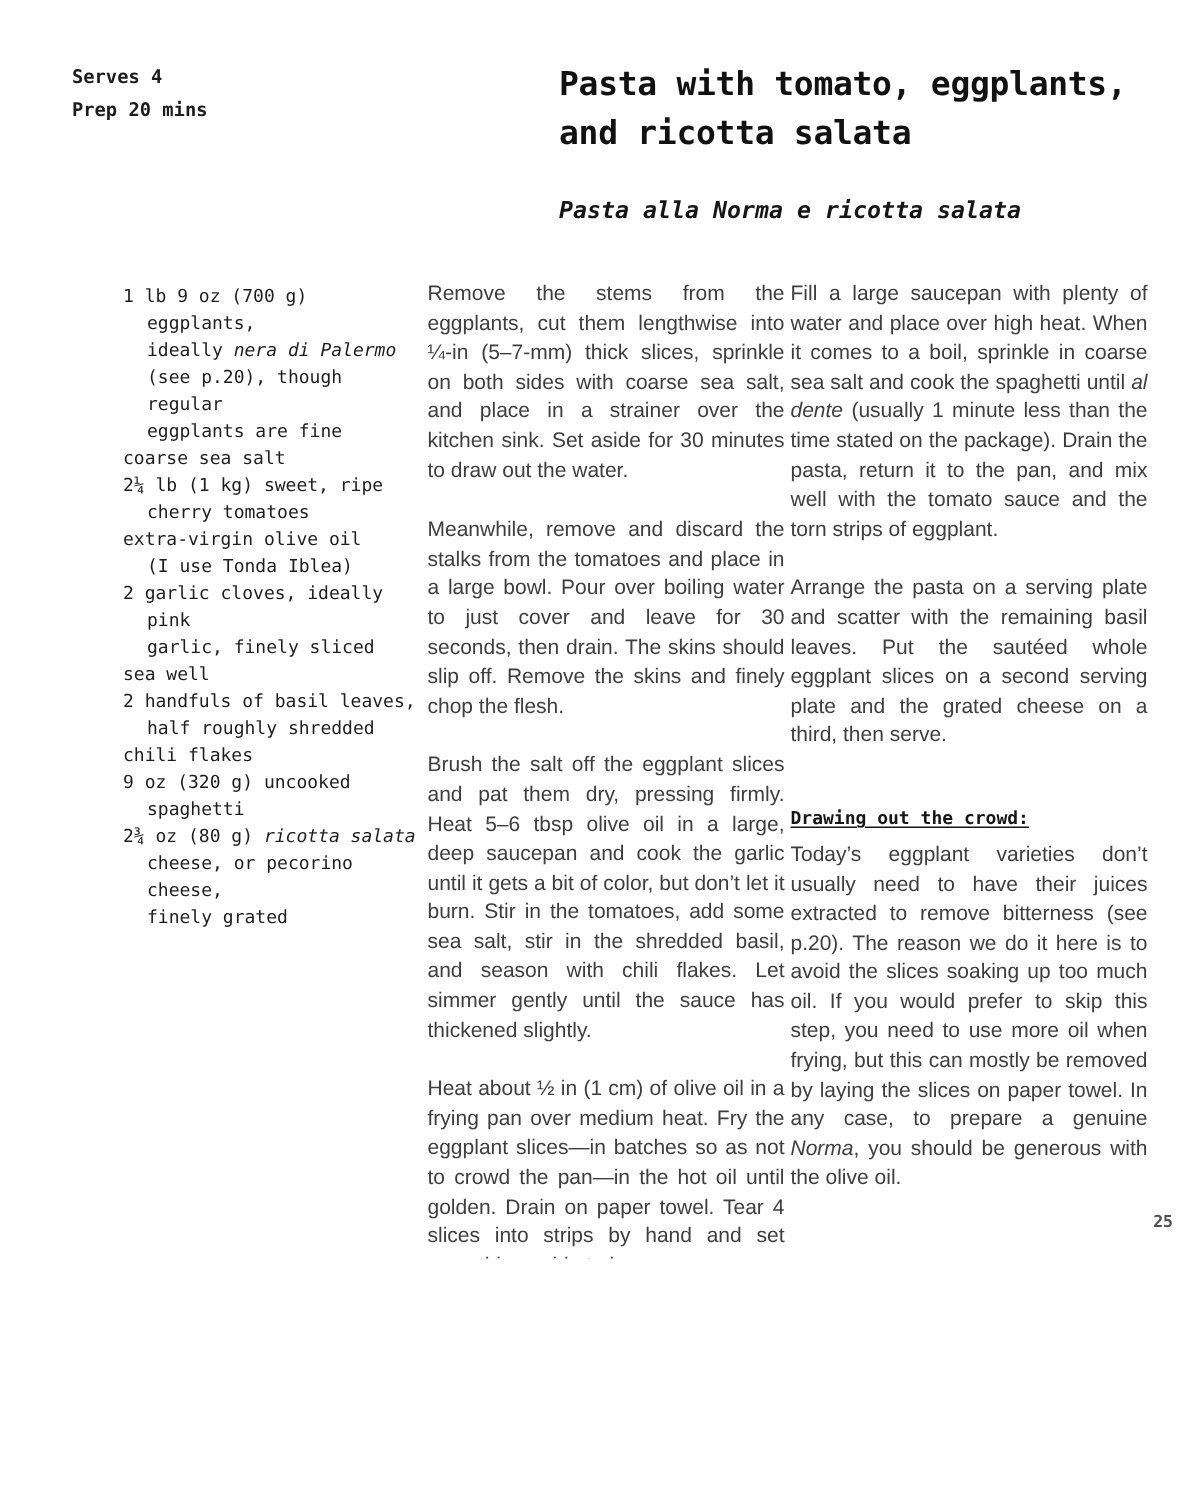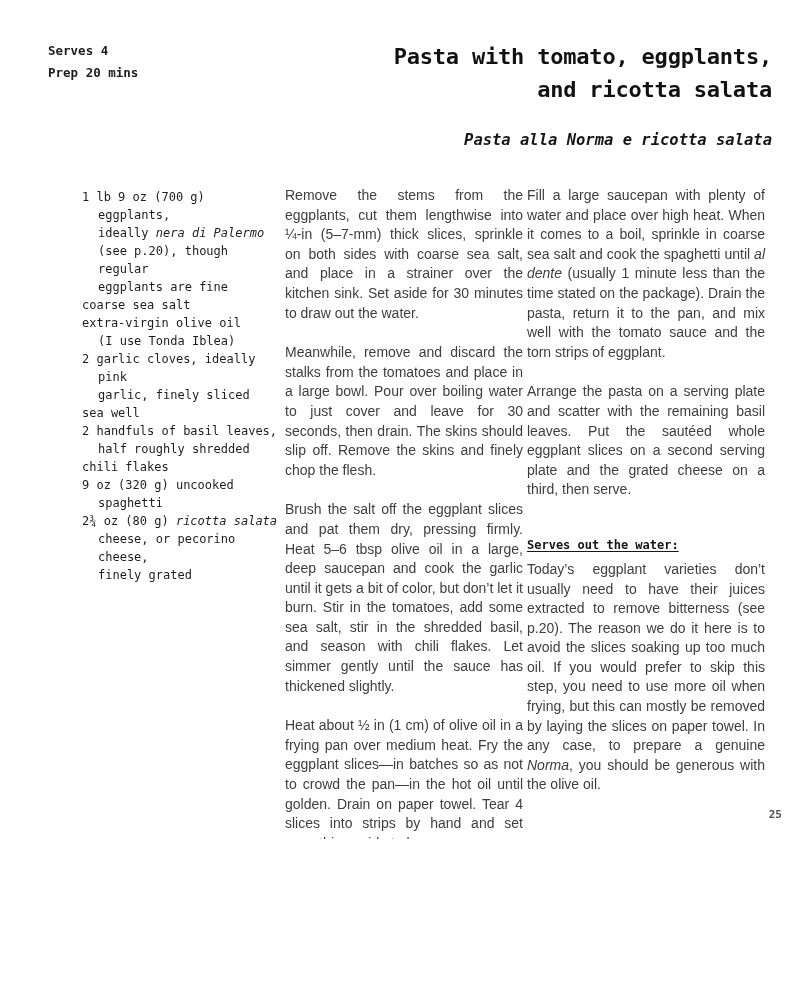--- a/index.html
+++ b/index.html
@@ -15,22 +15,22 @@
   }
   
   .meta {
     position: absolute; left: 48px; top: 40px;
     font-family: "DejaVu Sans Mono", monospace;
     font-size: 12.5px; line-height: 22px; font-weight: 700;
     color: #1c1c1c;
   }
   
   .title-block {
-    position: absolute; top: 40px; right: 30px;
-    text-align: right;
+    position: absolute; top: 40px; right: 51px;
+    text-align: left;
   }
   .title {
     margin: 0;
     font-family: "DejaVu Sans Mono", monospace;
     font-weight: 700; font-size: 22px; line-height: 33px;
     color: #111111; letter-spacing: -0.2px;
   }
   .title .tl { display: block; }
   .subtitle {
     margin-top: 24px;
@@ -97,20 +97,22 @@
     </h1>
     <div class="subtitle">Pasta alla Norma e ricotta salata</div>
   </div>
 
   <div class="ingredients">
       <div class="ing-item"><span>1 lb 9 oz (700 g) eggplants,
 ideally </span><span class="it">nera di Palermo</span><span>
 (see p.20), though regular
 eggplants are fine</span></div>
       <div class="ing-item"><span>coarse sea salt</span></div>
+      <div class="ing-item"><span>2¼ lb (1 kg) sweet, ripe
+cherry tomatoes</span></div>
       <div class="ing-item"><span>extra-virgin olive oil
 (I use Tonda Iblea)</span></div>
       <div class="ing-item"><span>2 garlic cloves, ideally pink
 garlic, finely sliced</span></div>
       <div class="ing-item"><span>sea well</span></div>
       <div class="ing-item"><span>2 handfuls of basil leaves,
 half roughly shredded</span></div>
       <div class="ing-item"><span>chili flakes</span></div>
       <div class="ing-item"><span>9 oz (320 g) uncooked
 spaghetti</span></div>
@@ -126,21 +128,21 @@
       <div class="para"><span>Heat about ½ in (1 cm) of olive oil in a frying pan over medium heat. Fry the eggplant slices—in batches so as not to crowd the pan—in the hot oil until golden. Drain on paper towel. Tear 4 slices into strips by hand and set everything aside to keep warm.</span></div>
     </div>
 
   <div class="col col2">
     <div>
         <div class="para"><span>Fill a large saucepan with plenty of water and place over high heat. When it comes to a boil, sprinkle in coarse sea salt and cook the spaghetti until </span><span class="it">al dente</span><span> (usually 1 minute less than the time stated on the package). Drain the pasta, return it to the pan, and mix well with the tomato sauce and the torn strips of eggplant.</span></div>
         <div class="para"><span>Arrange the pasta on a serving plate and scatter with the remaining basil leaves. Put the sautéed whole eggplant slices on a second serving plate and the grated cheese on a third, then serve.</span></div>
       </div>
 
     <div class="note">
-      <div class="note-heading">Serves out the water:</div>
+      <div class="note-heading">Drawing out the crowd:</div>
       <div>
           <div class="para"><span>Today’s eggplant varieties don’t usually need to have their juices extracted to remove bitterness (see p.20). The reason we do it here is to avoid the slices soaking up too much oil. If you would prefer to skip this step, you need to use more oil when frying, but this can mostly be removed by laying the slices on paper towel. In any case, to prepare a genuine </span><span class="it">Norma</span><span>, you should be generous with the olive oil.</span></div>
         </div>
     </div>
   </div>
 
   <div class="page-number">25</div>
 
 </div>
 

